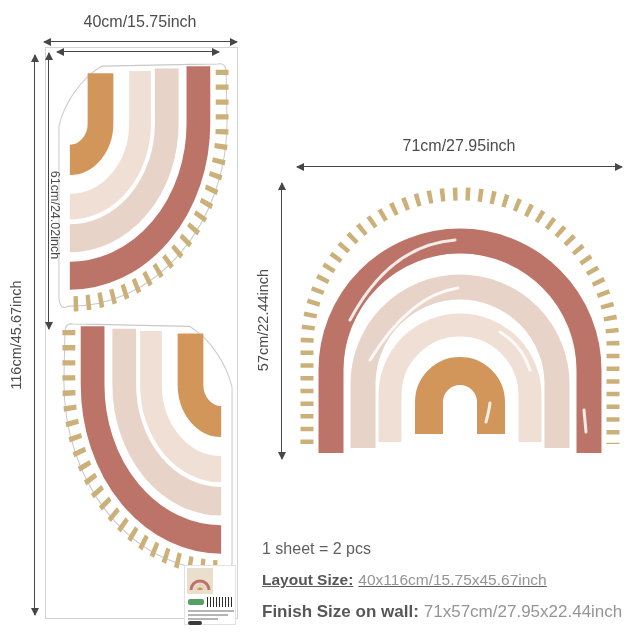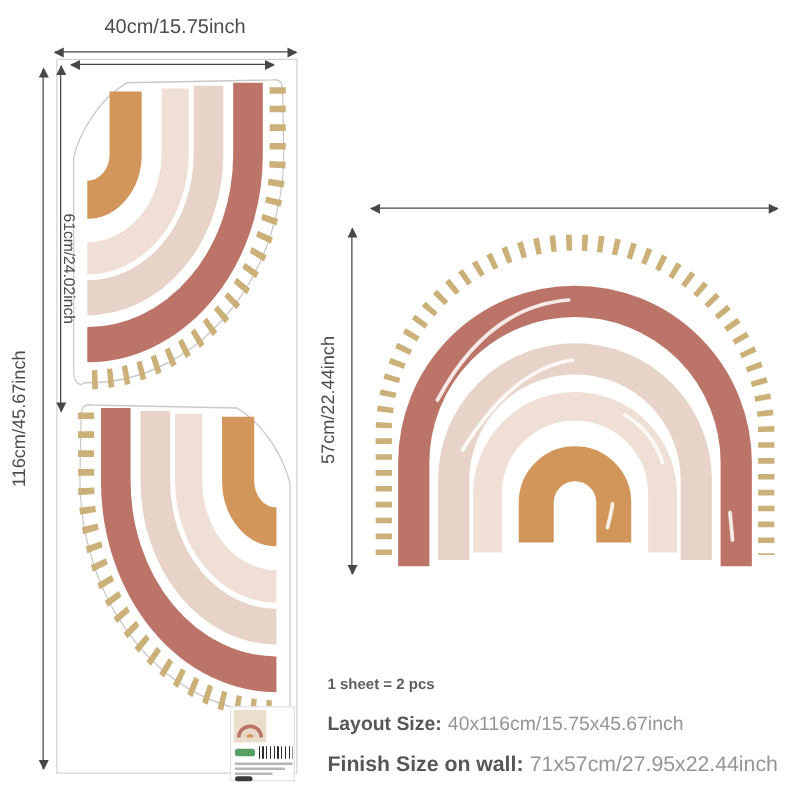--- a/index.html
+++ b/index.html
@@ -95,20 +95,21 @@
       </svg>
     </div>
     <div id="brand-logo"></div>
     <div id="label-barcode"></div>
     <div class="label-line" style="top:44px;"></div>
     <div class="label-line" style="top:48px;width:40px;"></div>
     <div class="label-line" style="top:52px;width:30px;"></div>
     <div id="label-pill"></div>
   </div>
 
+  <div class="dim" style="left:379px;top:137px;width:160px;font-size:16px;">71cm/27.95inch</div>
   <div class="h-arrow" style="left:297px;top:166px;width:325px;"></div>
 
   <div class="v-arrow" style="left:281px;top:183px;height:276px;"></div>
   <div class="dim rot-ccw" style="left:188px;top:312px;width:150px;font-size:14.5px;">57cm/22.44inch</div>
 
   <svg style="position:absolute;left:290px;top:170px;" width="340" height="290" viewBox="0 0 340 290">
 
     <path d="M 17,274 L 17,177 A 153 153 0 0 1 323,177 L 323,274" fill="none" stroke-width="13" stroke-dasharray="4.5 8.2" stroke="#CBB179"></path>
 
     <path d="M 41,283 L 41,200 A 129 129 0 0 1 299,200 L 299,283" fill="none" stroke-width="25" stroke="#BC7468"></path>
@@ -121,21 +122,21 @@
 
     <g stroke="#ffffff" stroke-width="3" fill="none" stroke-linecap="round" opacity="0.85">
       <path d="M 60,150 Q 100,75 165,70"></path>
       <path d="M 80,190 Q 120,125 168,118"></path>
       <path d="M 240,200 Q 232,175 210,162"></path>
       <path d="M 196,252 Q 199,241 200,233"></path>
       <path d="M 294,240 L 296,262"></path>
     </g>
   </svg>
 
-  <div class="spec" style="top:540px;font-size:12px;font-weight:bold;">1 sheet = 2 pcs</div>
-  <div class="spec" style="top:571px;font-size:15.5px;">
+  <div class="spec" style="top:540px;font-size:16px;font-weight:normal;">1 sheet = 2 pcs</div>
+  <div class="spec" style="top:571px;font-size:15.5px;text-decoration:underline;">
     <b>Layout Size:</b><span class="val">40x116cm/15.75x45.67inch</span>
   </div>
   <div class="spec" style="top:602px;font-size:17px;">
     <b>Finish Size on wall:</b><span class="val">71x57cm/27.95x22.44inch</span>
   </div>
 
 </div>
 
 </body></html>

